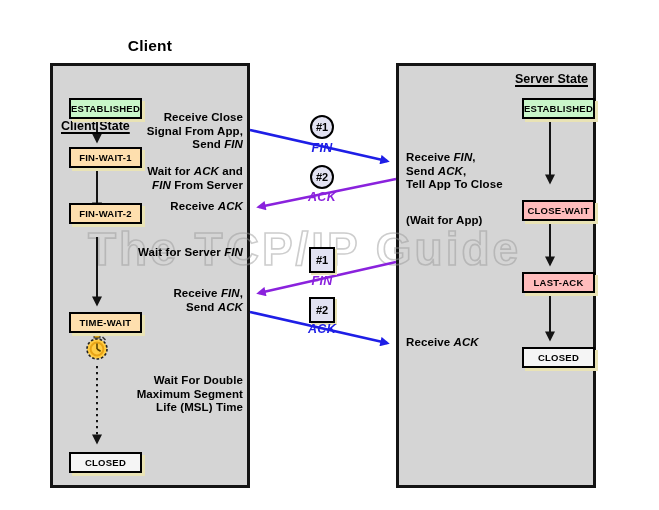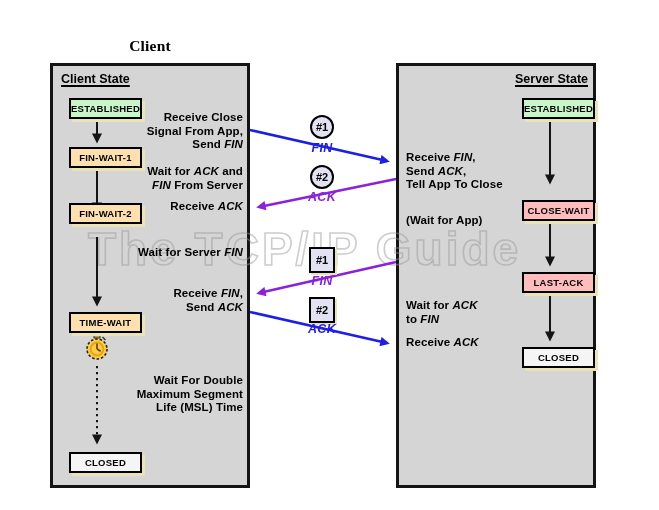--- a/index.html
+++ b/index.html
@@ -1,41 +1,41 @@
 <!DOCTYPE html>
 <html style="--accent-blue: #1e1ee6; --accent-purple: #8a22dd; --panel-bg: #d5d5d5; --panel-border: #141414; --state-established-bg: #c9f6c9; --state-warm-bg: #fedfae; --state-pink-bg: #ffbcbc; --state-closed-bg: #f5f5f5; --box-shadow-color: #e9e3b5; --badge-bg: #e2e2f2; --timer-face: #ffcc44;"><head>
 <meta charset="utf-8">
 <style>
   html,body{margin:0;padding:0;background:#fff;}
   .canvas{
     position:relative;width:659px;height:510px;background:#fff;overflow:hidden;
     font-family:"Liberation Sans",sans-serif;font-weight:bold;color:#000;
   }
   .title{position:absolute;width:120px;text-align:center;font-size:15.5px;letter-spacing:.2px;}
-  .client-title{left:90px;top:37px;font-family:Liberation Serif, serif;}
+  .client-title{left:90px;top:37px;}
   .server-title{left:436px;top:37px;}
 
   .panel{
     position:absolute;top:63px;width:200px;height:425px;box-sizing:border-box;
     background:var(--panel-bg,#d5d5d5);border:3px solid var(--panel-border,#141414);z-index:1;
   }
   .client-panel{left:50px;}
   .server-panel{left:396px;}
 
   .watermark{
     position:absolute;left:88px;top:222px;z-index:2;font-size:46px;letter-spacing:3px;
     color:transparent;-webkit-text-stroke:1.6px rgba(150,150,150,.48);white-space:nowrap;
     pointer-events:none;
   }
 
   .panel-heading{
     position:absolute;top:72px;font-size:12.5px;z-index:4;
     text-decoration:underline;text-decoration-thickness:1.5px;text-underline-offset:2px;
   }
-  .client-heading{left:61px;}
+  .client-heading{left:61px;margin-top:47px;}
   .server-heading{right:71px;text-align:right;}
 
   .state{
     position:absolute;width:73px;height:21px;box-sizing:border-box;z-index:4;
     border:2px solid #000;display:flex;align-items:center;justify-content:center;
     font-size:9.5px;letter-spacing:.25px;
     box-shadow:3px 3px 0 var(--box-shadow-color,#e9e3b5);
     margin-left:12px;
   }
   .client-col{left:57px;}
@@ -138,21 +138,20 @@
   <div class="ann ann-client" style="top:374px">Wait For Double<br>Maximum Segment<br>Life (MSL) Time</div>
 
   <div class="panel-heading server-heading">Server State</div>
   <div class="state server-col st-green" style="top:98px">ESTABLISHED</div>
   <div class="state server-col st-pink" style="top:200px">CLOSE-WAIT</div>
   <div class="state server-col st-pink" style="top:272px">LAST-ACK</div>
   <div class="state server-col st-white" style="top:347px">CLOSED</div>
 
   <div class="ann ann-server" style="top:151px">Receive <i>FIN</i>,<br>Send <i>ACK</i>,<br>Tell App To Close</div>
   <div class="ann ann-server" style="top:214px">(Wait for App)</div>
-  <div class="ann ann-server" style="top:299px">Wait for <i>ACK</i><br>to <i>FIN</i></div>
   <div class="ann ann-server" style="top:336px">Receive <i>ACK</i></div>
 
   <div class="badge circle" style="top:115px">#1</div>
   <div class="msg-label lbl-blue" style="top:141px">FIN</div>
 
   <div class="badge circle" style="top:165px">#2</div>
   <div class="msg-label lbl-purple" style="top:190px">ACK</div>
 
   <div class="badge square" style="top:247px">#1</div>
   <div class="msg-label lbl-purple" style="top:274px">FIN</div>

